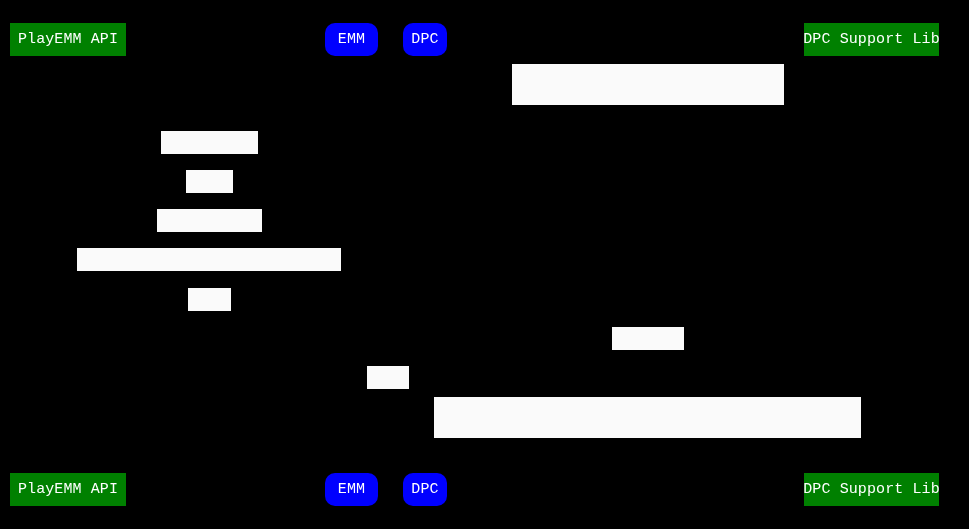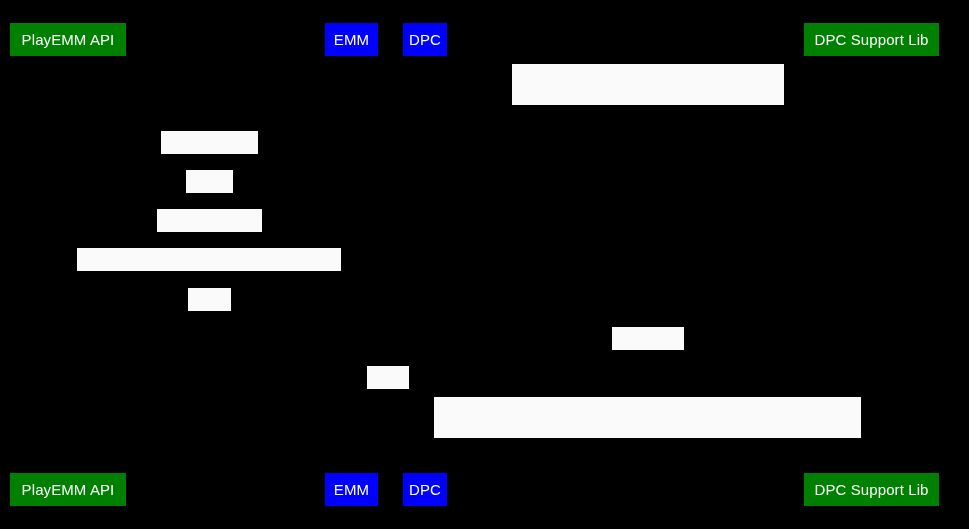--- a/index.html
+++ b/index.html
@@ -20,27 +20,27 @@
     background: #000000;
   }
   .participant {
     position: absolute;
     box-sizing: border-box;
     display: flex;
     align-items: center;
     justify-content: center;
     color: #ffffff;
     font-size: 15px;
-    font-family: Liberation Sans, sans-serif;
+    font-family: Liberation Mono, monospace;
     line-height: 1;
     white-space: nowrap;
     letter-spacing: 0.1px;
   }
   .participant.green { background: #008000; }
-  .participant.blue  { background: #0000ff; }
+  .participant.blue  { background: #0000ff; border-radius: 10px; }
 
   .msg-label {
     position: absolute;
     box-sizing: border-box;
     background: #fafafa;
     color: #000000;
     font-size: 14.5px;
     font-family: "Liberation Sans", sans-serif;
     text-align: center;
     white-space: pre;

